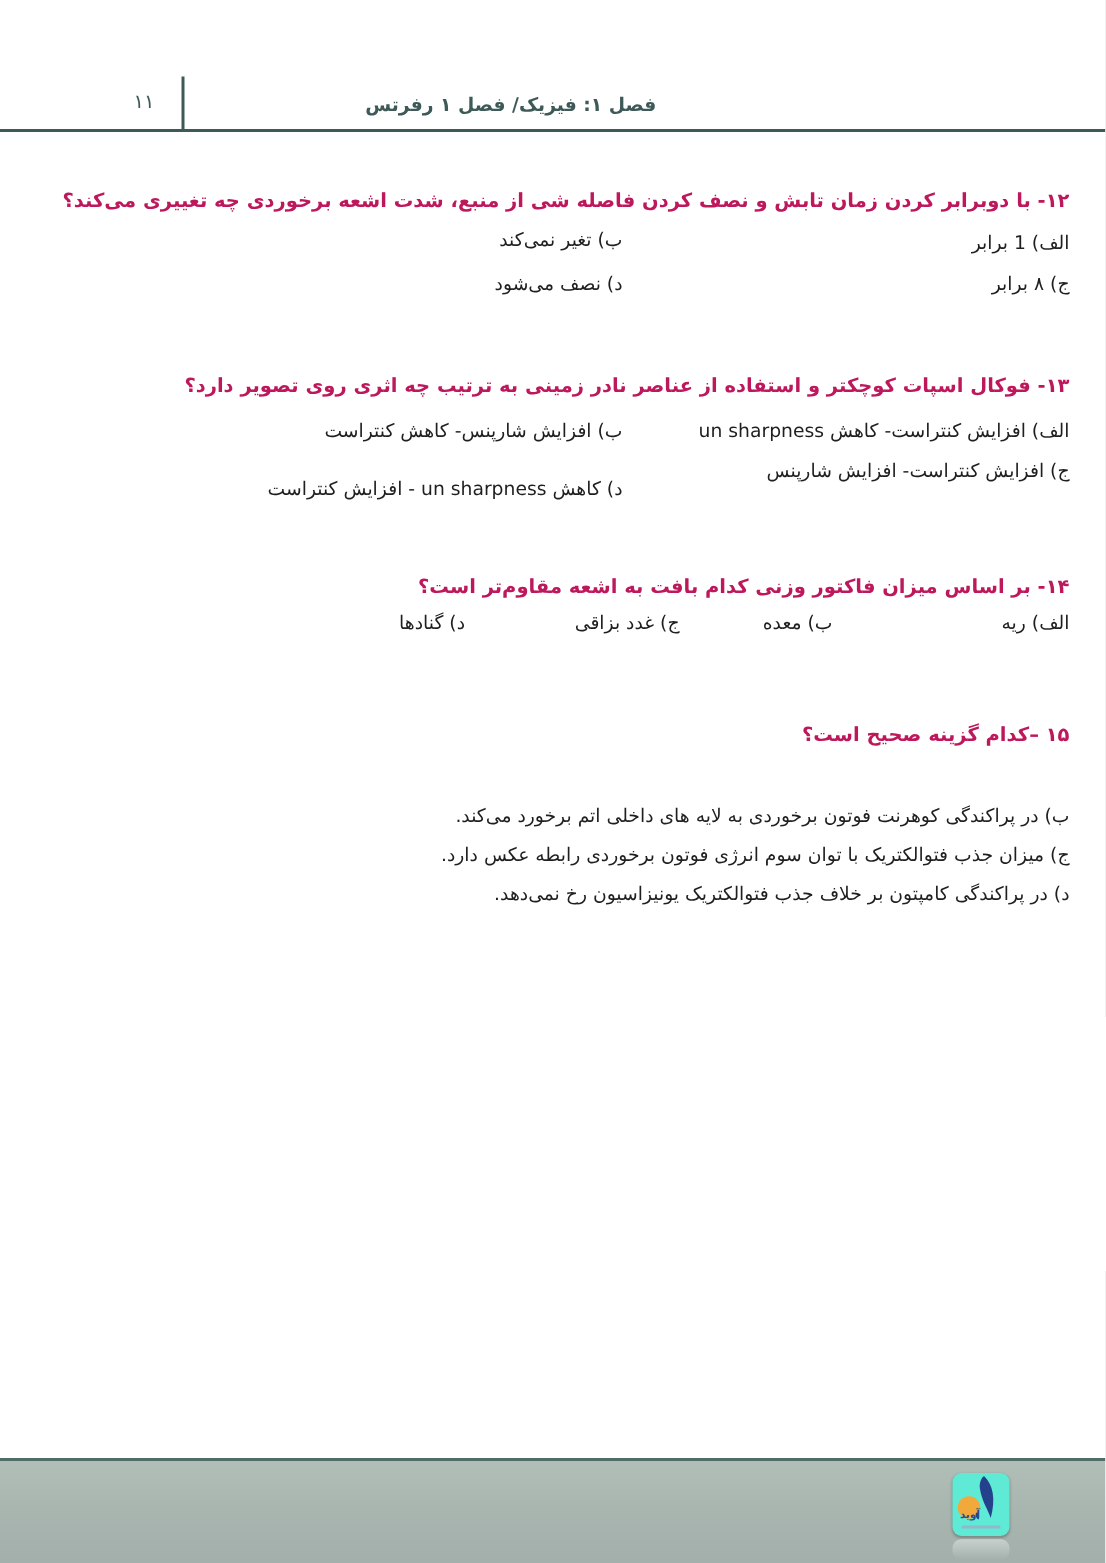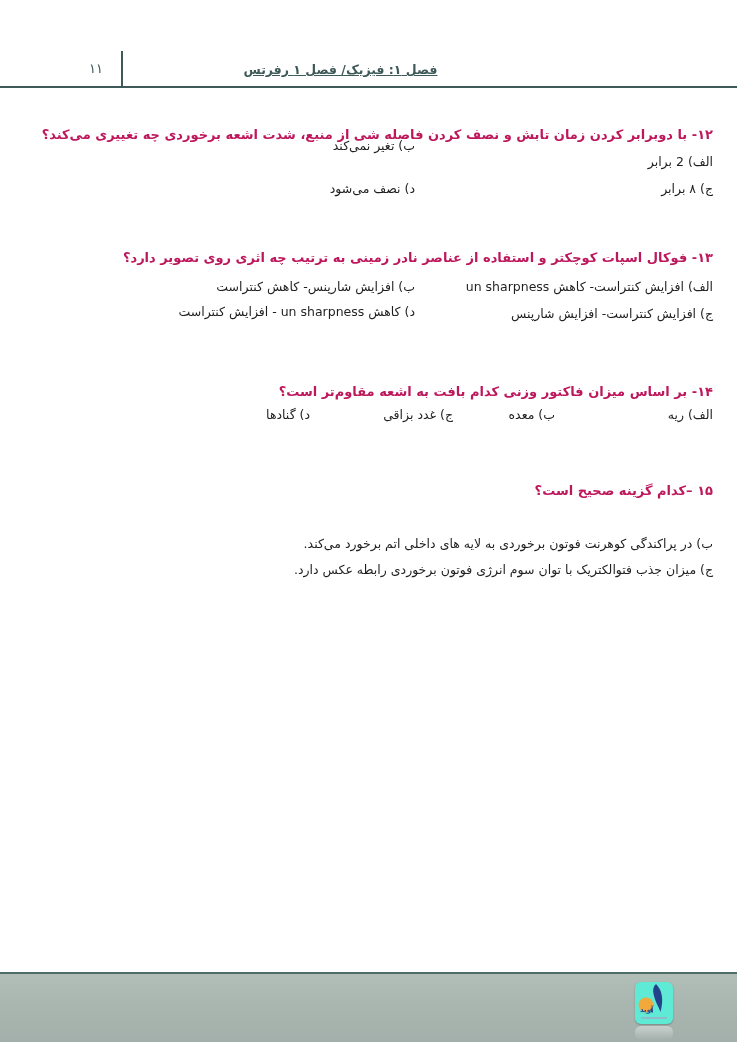--- a/index.html
+++ b/index.html
@@ -27,21 +27,20 @@
     text-align:center;font-size:13px;color:var(--rule);
   }
   .head-vline{
     position:absolute;top:51px;left:121px;width:2px;height:36px;
     background:var(--rule);
   }
   .head-title{
     position:absolute;top:62px;left:0;right:56px;
     text-align:center;font-size:12.5px;font-weight:bold;color:var(--rule);
     letter-spacing:.2px;
-    text-decoration:underline;
   }
   .head-rule{
     position:absolute;top:86px;left:0;width:737px;height:2px;
     background:var(--rule);
   }
   
   .q-title{
     position:absolute;right:24px;
     font-size:13px;font-weight:bold;color:#be185d;white-space:nowrap;
   }
@@ -83,40 +82,41 @@
 <body>
 
 <div class="page">
 
   <div class="page-num">۱۱</div>
   <div class="head-vline"></div>
   <div class="head-title">فصل ۱:  فیزیک/ فصل ۱ رفرتس</div>
   <div class="head-rule"></div>
 
   <div class="q-title" style="top:127px">۱۲- با دوبرابر کردن زمان تابش و نصف کردن فاصله شی از منبع، شدت اشعه برخوردی چه تغییری می‌کند؟</div>
-  <div class="opt col-r" style="top:154px">الف) 2 برابر</div>
-  <div class="opt col-l" style="top:138px">ب) تغیر نمی‌کند</div>
+  <div class="opt col-r" style="top:154px">الف) 1 برابر</div>
+  <div class="opt col-l" style="top:152px">ب) تغیر نمی‌کند</div>
   <div class="opt col-r" style="top:181px">ج) ۸ برابر</div>
   <div class="opt col-l" style="top:181px">د) نصف می‌شود</div>
 
   <div class="q-title" style="top:250px">۱۳- فوکال اسپات کوچکتر و استفاده از عناصر نادر زمینی به ترتیب چه اثری روی تصویر دارد؟</div>
   <div class="opt col-r" style="top:279px">الف) افزایش کنتراست- کاهش un sharpness</div>
   <div class="opt col-l" style="top:279px">ب) افزایش شارپنس- کاهش کنتراست</div>
   <div class="opt col-r" style="top:306px">ج) افزایش کنتراست- افزایش شارپنس</div>
-  <div class="opt col-l" style="top:304px">د) کاهش un sharpness - افزایش کنتراست</div>
+  <div class="opt col-l" style="top:318px">د) کاهش un sharpness - افزایش کنتراست</div>
 
   <div class="q-title" style="top:384px">۱۴- بر اساس میزان فاکتور وزنی کدام بافت به اشعه مقاوم‌تر است؟</div>
   <div class="opt" style="top:407px;right:24px">الف) ریه</div>
   <div class="opt" style="top:407px;right:182px">ب) معده</div>
   <div class="opt" style="top:407px;right:284px">ج) غدد بزاقی</div>
   <div class="opt" style="top:407px;right:427px">د) گنادها</div>
 
   <div class="q-title" style="top:483px">۱۵ –کدام گزینه صحیح است؟</div>
   <div class="opt col-r" style="top:536px">ب) در پراکندگی کوهرنت فوتون برخوردی به لایه های داخلی اتم برخورد می‌کند.</div>
   <div class="opt col-r" style="top:562px">ج) میزان جذب فتوالکتریک با توان سوم انرژی فوتون برخوردی رابطه عکس دارد.</div>
+  <div class="opt col-r" style="top:588px">د) در پراکندگی کامپتون بر خلاف جذب فتوالکتریک یونیزاسیون رخ نمی‌دهد.</div>
 
   <div class="band"></div>
 
   <div class="logo">
     <svg width="38" height="42" viewBox="0 0 38 42">
       <circle cx="11" cy="23" r="7.5" fill="#f2a93b"></circle>
       <path d="M21 2 C27 8 29 17 25.5 30 C23.5 24 19.5 19 18.2 10 C17.9 6.5 19 3.5 21 2 Z" fill="#24418c"></path>
       <path d="M16.5 26 C17.5 28 18 29.5 17.5 31 C16 30.5 15.2 29 15.5 27 Z" fill="#24418c"></path>
     </svg>
     <div class="logo-text">آوید</div>

